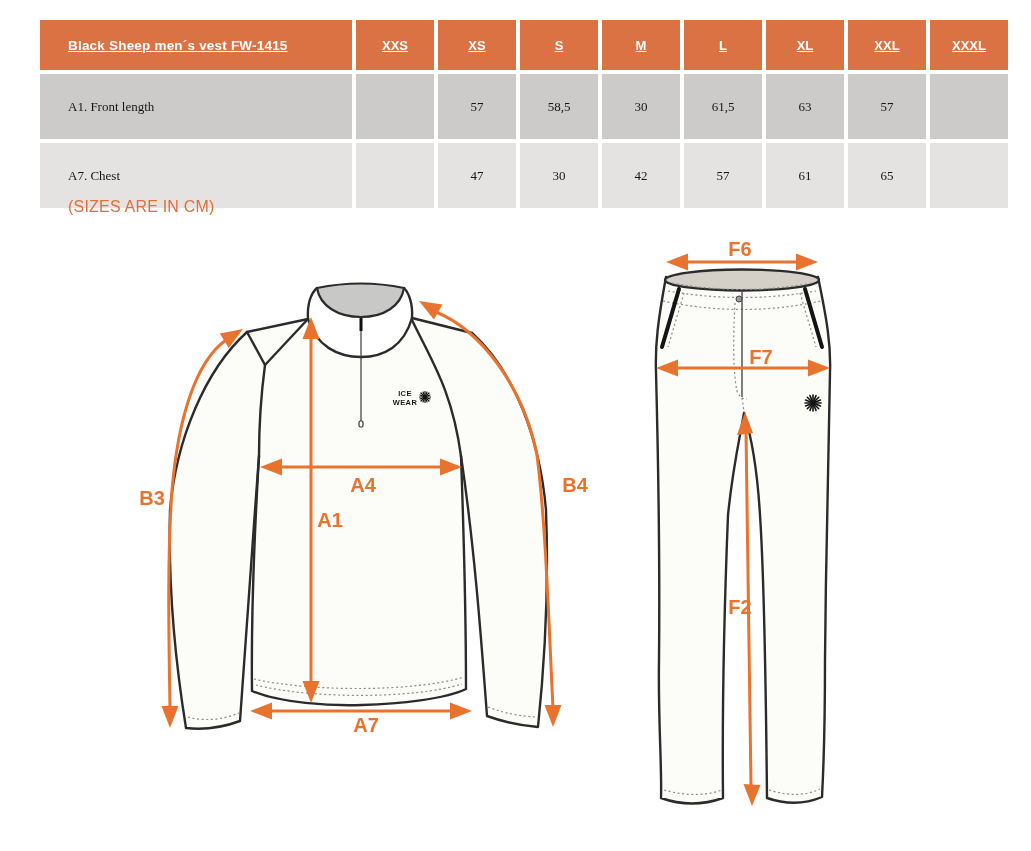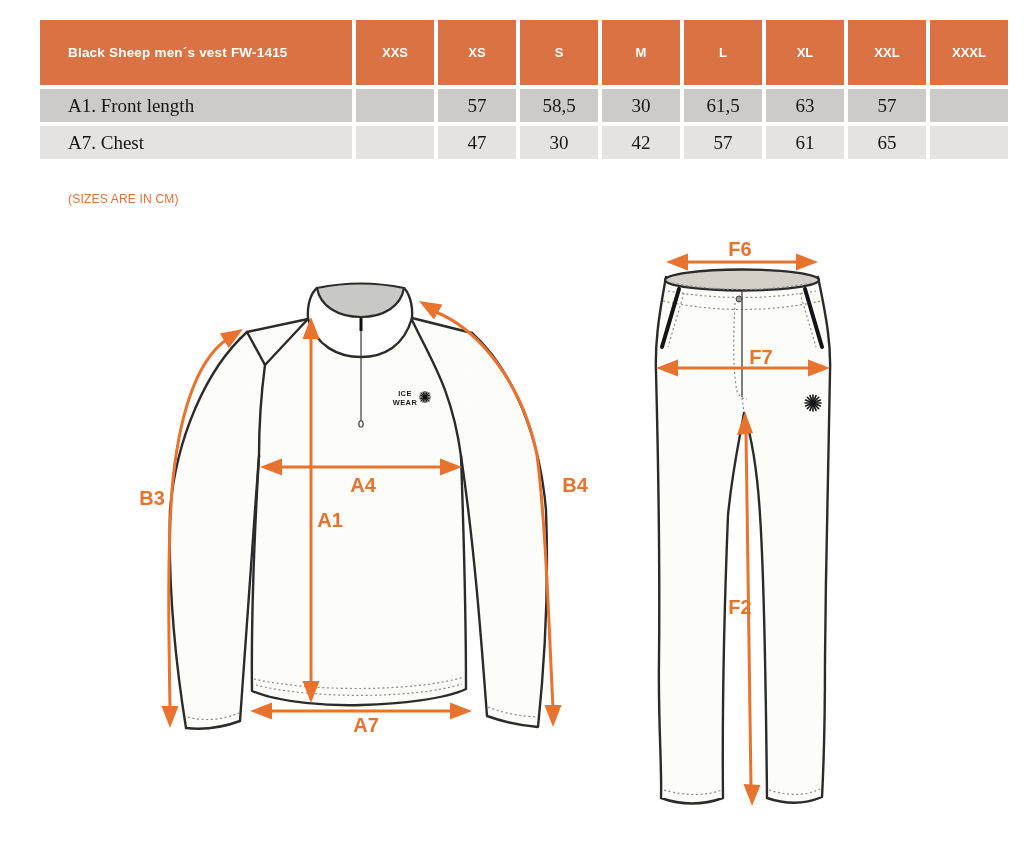--- a/index.html
+++ b/index.html
@@ -8,30 +8,30 @@
     --note-orange:#E06F3A;
     --row-dark:#CCCBCA;
     --row-light:#E4E3E1;
   }
   html,body{margin:0;padding:0;background:#fff;}
   .page{position:relative;width:1031px;height:851px;background:#fff;overflow:hidden;
         font-family:"Liberation Sans",sans-serif;}
   
   .size-table{position:absolute;left:36px;top:16px;border-collapse:separate;border-spacing:4px;table-layout:fixed;}
   .size-table th{background:var(--header-orange);color:#fff;font-size:13px;font-weight:bold;
-        text-align:center;vertical-align:middle;height:65px;padding:0;}
+        text-align:center;vertical-align:middle;height:50px;padding:0;text-decoration:underline;}
   .size-table th.title-cell{text-align:left;padding-left:28px;font-size:13.5px;letter-spacing:.2px;}
-  .size-table td{font-family:"Liberation Serif","DejaVu Serif",serif;font-size:19px;color:#161616;
-        text-align:center;vertical-align:middle;height:33px;padding:0;}
+  .size-table td{font-family:"Liberation Serif","DejaVu Serif",serif;font-size:13px;color:#161616;
+        text-align:center;vertical-align:middle;height:33px;padding:16px;}
   .size-table tbody tr:nth-child(odd) td{background:var(--row-dark);}
   .size-table tbody tr:nth-child(even) td{background:var(--row-light);}
   .size-table td.row-label{text-align:left;padding-left:28px;}
   
-  .units-note{position:absolute;left:68px;top:192px;color:var(--note-orange);
-        font-size:12px;letter-spacing:.2px;}
+  .units-note{position:absolute;left:68px;top:198px;color:var(--note-orange);
+        font-size:16px;letter-spacing:.2px;}
   
   svg.vest{position:absolute;left:130px;top:260px;}
   svg.pants{position:absolute;left:630px;top:240px;}
   .fillg{fill:#fcfcf9;stroke:none;}
   .outline{fill:none;stroke:#2b2b2b;stroke-width:2.4;stroke-linecap:round;stroke-linejoin:round;}
   .thin{stroke-width:1.5;stroke:#555;fill:none;}
   .stitch{fill:none;stroke:#8a8a8a;stroke-width:1.2;stroke-dasharray:2,2.6;}
   .pocket{fill:none;stroke:#141414;stroke-width:4;stroke-linecap:round;}
   .arrowline{fill:none;stroke:var(--arrow-orange);stroke-width:3;}
   .arrowhead{fill:var(--arrow-orange);stroke:none;}

